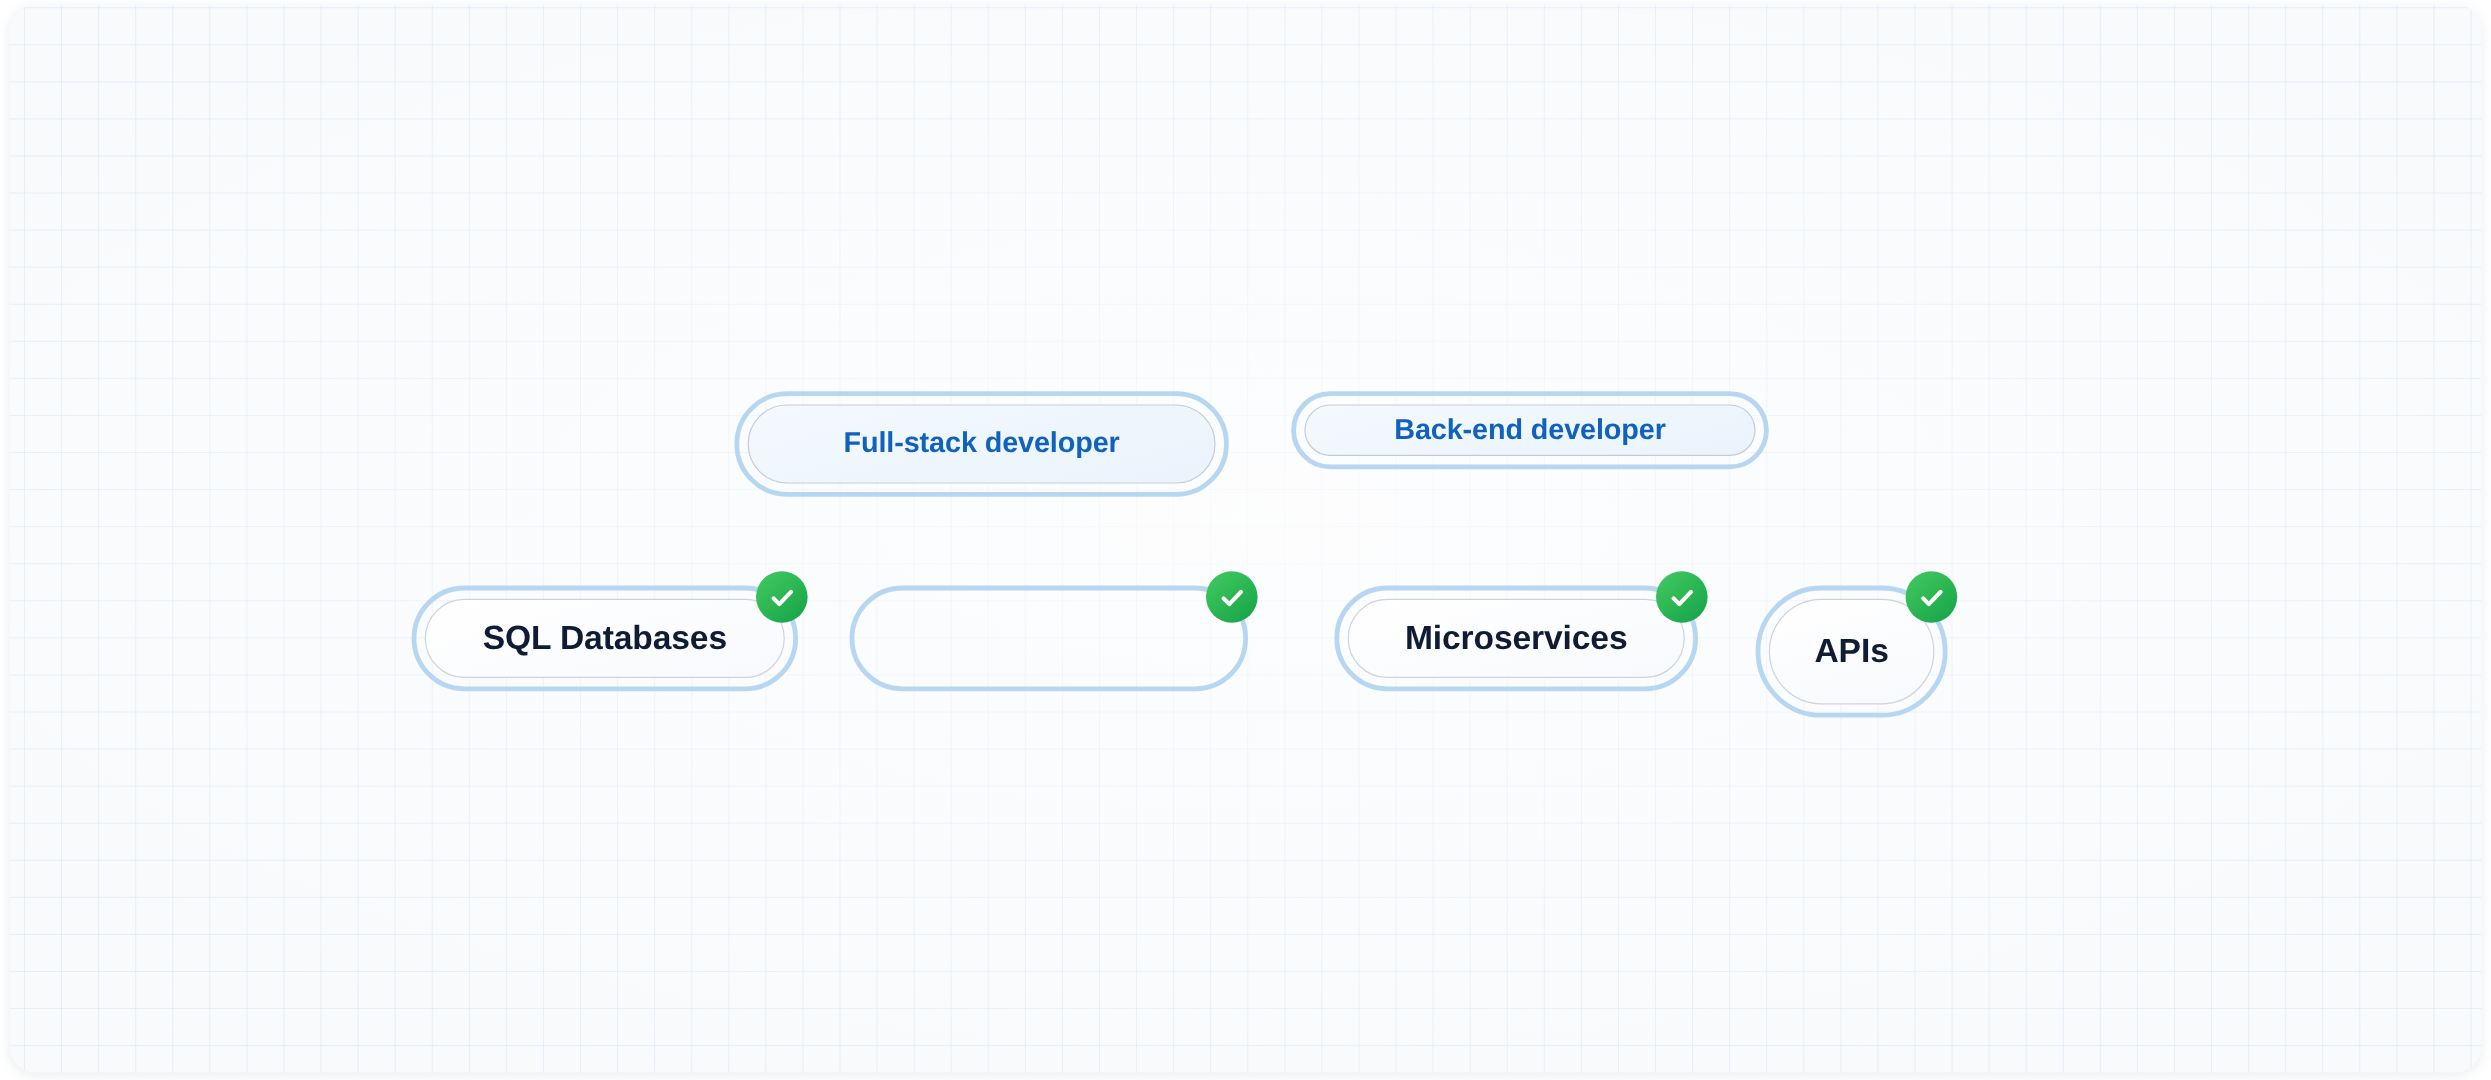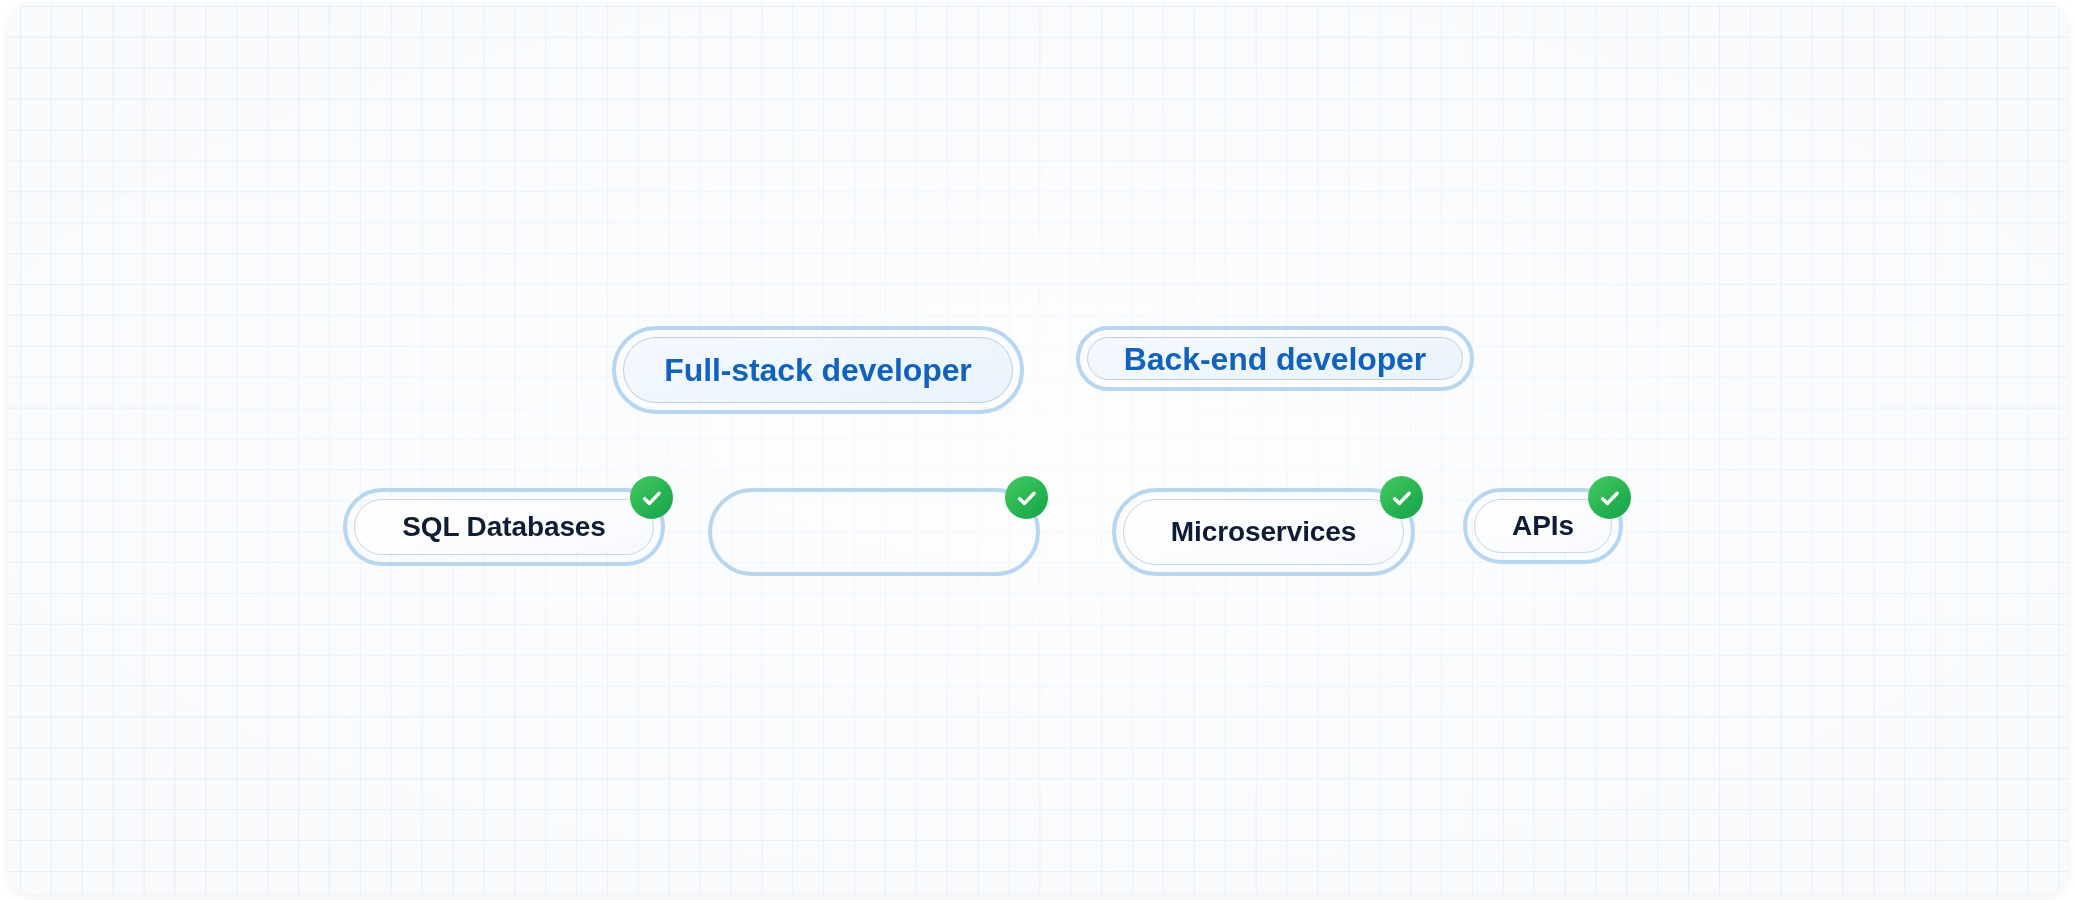--- a/index.html
+++ b/index.html
@@ -85,21 +85,21 @@
     line-height: 1;
   }
 
   
   .node.role .inner {
     border: 1.5px solid #c3ccd6;
     background: linear-gradient(165deg, #f4f9fe 0%, #eef6fd 55%, #eaf3fc 100%);
   }
   .node.role .label {
     color: #1162bd;
-    font-size: 32px;
+    font-size: 24px;
   }
 
   
   .node.skill .inner {
     border: 1.5px solid #ccd4dd;
     background: linear-gradient(165deg, #ffffff 0%, #fbfcfe 60%, #f7f9fc 100%);
   }
   .node.skill .label {
     color: #101c33;
     font-size: 28px;
@@ -134,21 +134,21 @@
       </span>
     </div>
 
     <div class="node role" style="left:1068px; top:322px; width:398px; height:65px;">
       <span class="ring"></span>
       <span class="inner">
         <span class="label">Back-end developer</span>
       </span>
     </div>
 
-    <div class="node skill" style="left:335px; top:484px; width:322px; height:78px;">
+    <div class="node skill" style="left:335px; top:484px; width:322px; height:88px;">
       <span class="ring"></span>
       <span class="inner">
         <span class="label">SQL Databases</span>
       </span>
       <span class="check-badge">
         <svg width="26" height="26" viewBox="0 0 24 24" aria-hidden="true">
           <path d="M5.2 12.6 L9.6 17 L18.6 7.6" fill="none" stroke="#ffffff" stroke-width="3.2" stroke-linecap="round" stroke-linejoin="round"></path>
         </svg>
       </span>
     </div>
@@ -167,21 +167,21 @@
       <span class="inner">
         <span class="label">Microservices</span>
       </span>
       <span class="check-badge">
         <svg width="26" height="26" viewBox="0 0 24 24" aria-hidden="true">
           <path d="M5.2 12.6 L9.6 17 L18.6 7.6" fill="none" stroke="#ffffff" stroke-width="3.2" stroke-linecap="round" stroke-linejoin="round"></path>
         </svg>
       </span>
     </div>
 
-    <div class="node skill" style="left:1455px; top:484px; width:160px; height:76px;">
+    <div class="node skill" style="left:1455px; top:484px; width:160px; height:110px;">
       <span class="ring"></span>
       <span class="inner">
         <span class="label">APIs</span>
       </span>
       <span class="check-badge">
         <svg width="26" height="26" viewBox="0 0 24 24" aria-hidden="true">
           <path d="M5.2 12.6 L9.6 17 L18.6 7.6" fill="none" stroke="#ffffff" stroke-width="3.2" stroke-linecap="round" stroke-linejoin="round"></path>
         </svg>
       </span>
     </div>

